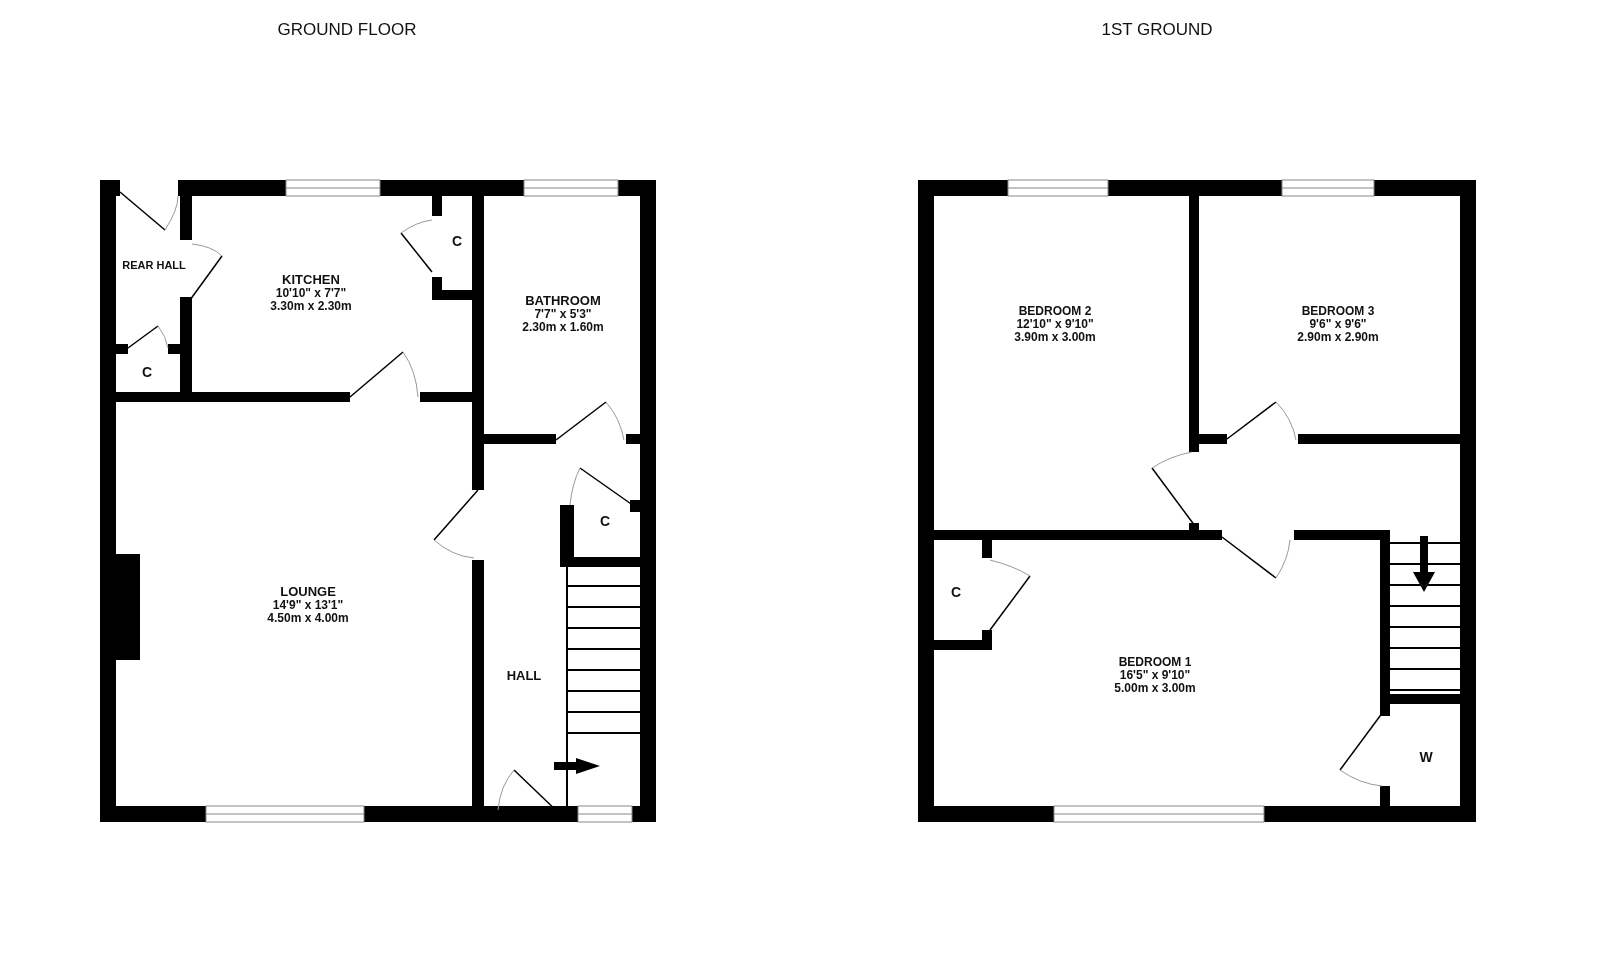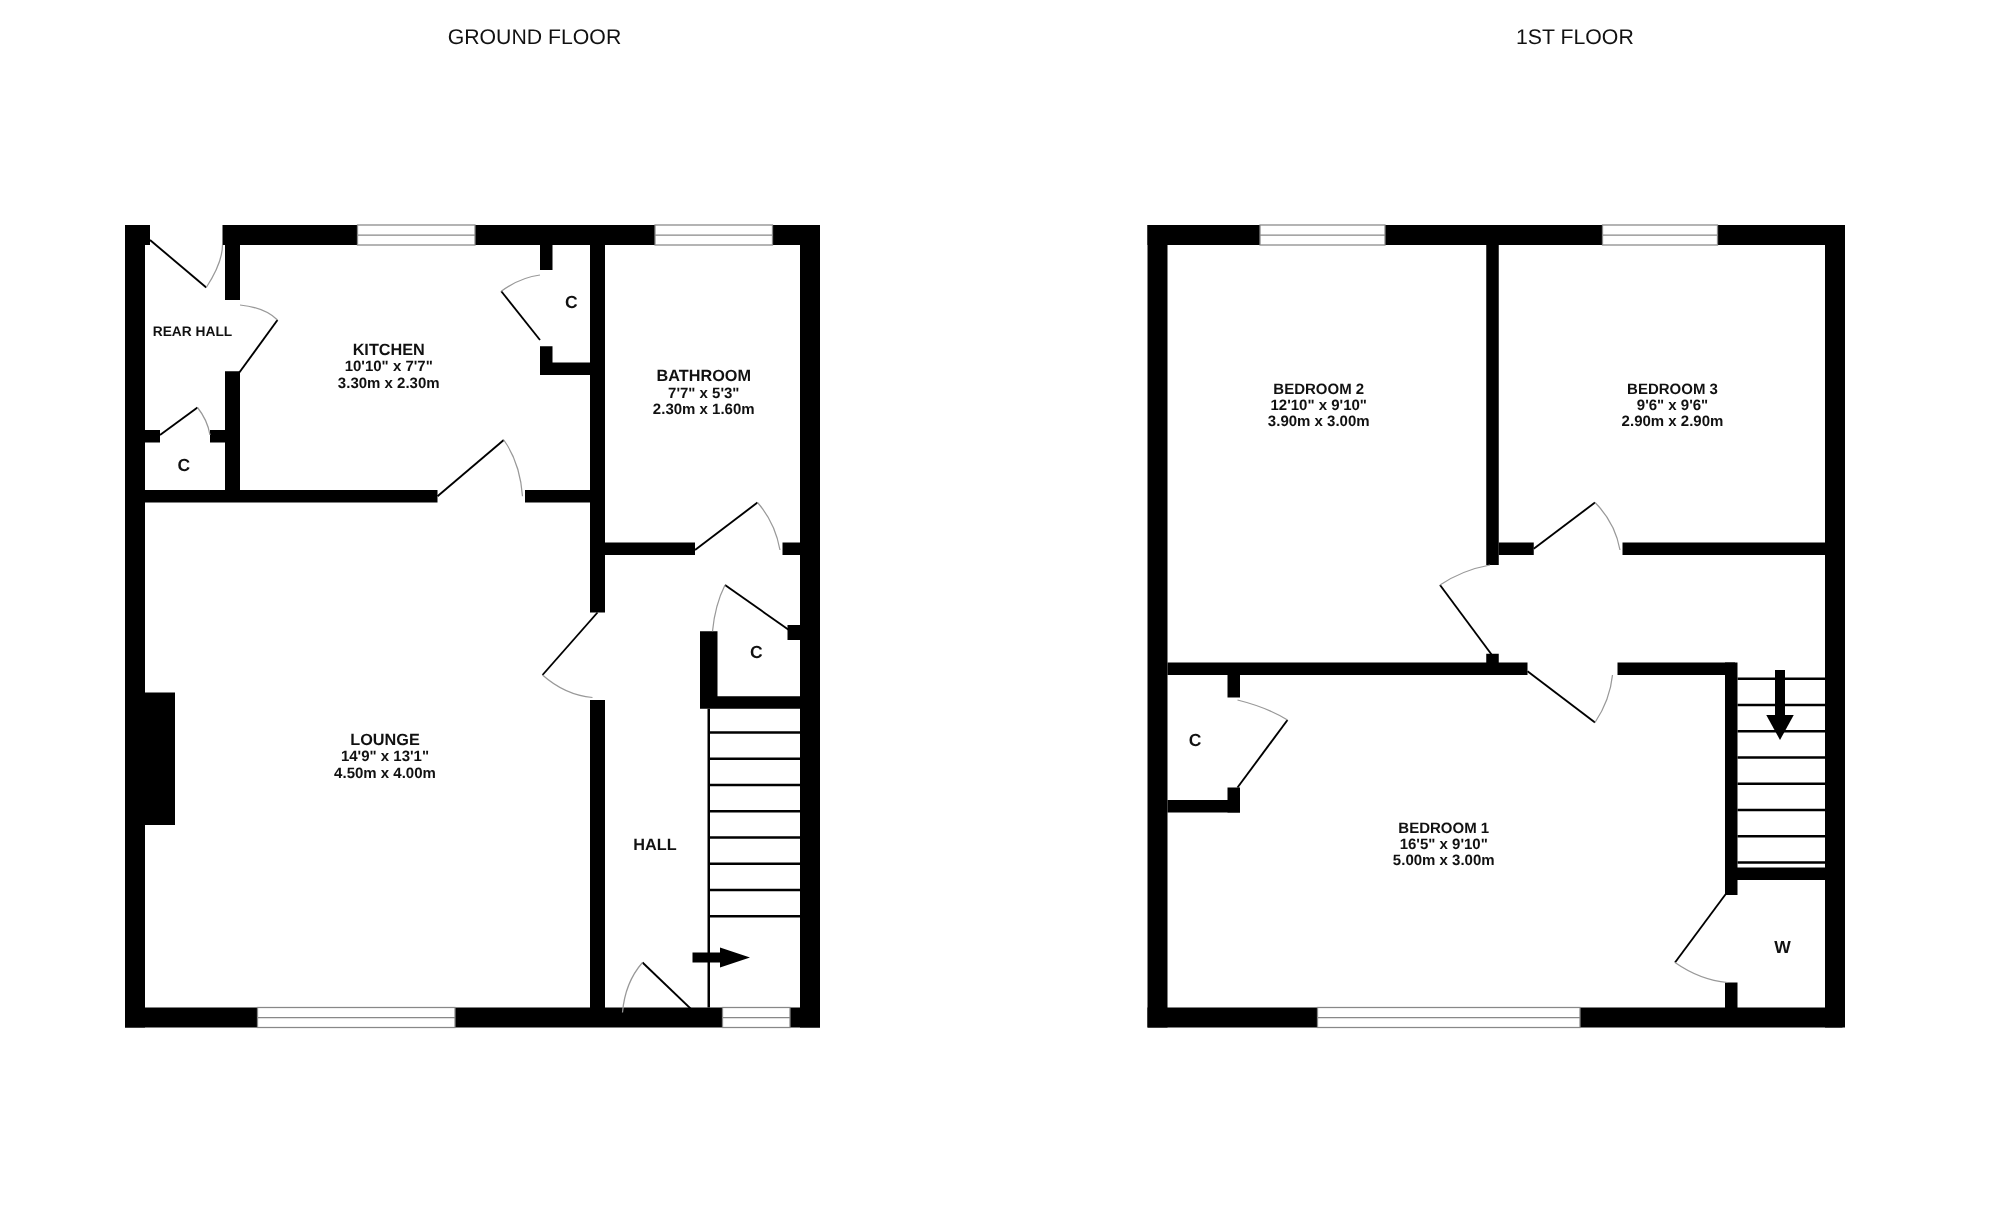--- a/index.html
+++ b/index.html
@@ -1,25 +1,25 @@
 <!DOCTYPE html>
 <html><head>
 <meta charset="utf-8">
 <style>
   html, body { margin: 0; padding: 0; background: #ffffff; }
   body { width: 1600px; height: 976px; position: relative; overflow: hidden; font-family: "Liberation Sans", sans-serif; }
-  .floor-title { position: absolute; top: 20px; font-size: 17px; color: #111; text-align: right; width: 300px; }
+  .floor-title { position: absolute; top: 20px; font-size: 17px; color: #111; text-align: center; width: 300px; }
   svg { position: absolute; left: 0; top: 0; }
   .lbl { font-family: "Liberation Sans", sans-serif; font-weight: bold; fill: #111; text-anchor: middle; }
 </style>
 </head>
 <body>
 
 <div class="floor-title" style="left:197px;">GROUND FLOOR</div>
-<div class="floor-title" style="left:1007px;">1ST FLOOR</div>
+<div class="floor-title" style="left:1007px;">1ST GROUND</div>
 
 <svg width="1600" height="976" viewBox="0 0 1600 976">
 
   <g fill="#000">
 
     <rect x="100" y="180" width="16" height="642"></rect>
     <rect x="100" y="806" width="556" height="16"></rect>
     <rect x="640" y="180" width="16" height="642"></rect>
     <rect x="178" y="180" width="478" height="16"></rect>
     <rect x="100" y="180" width="20" height="16"></rect>

